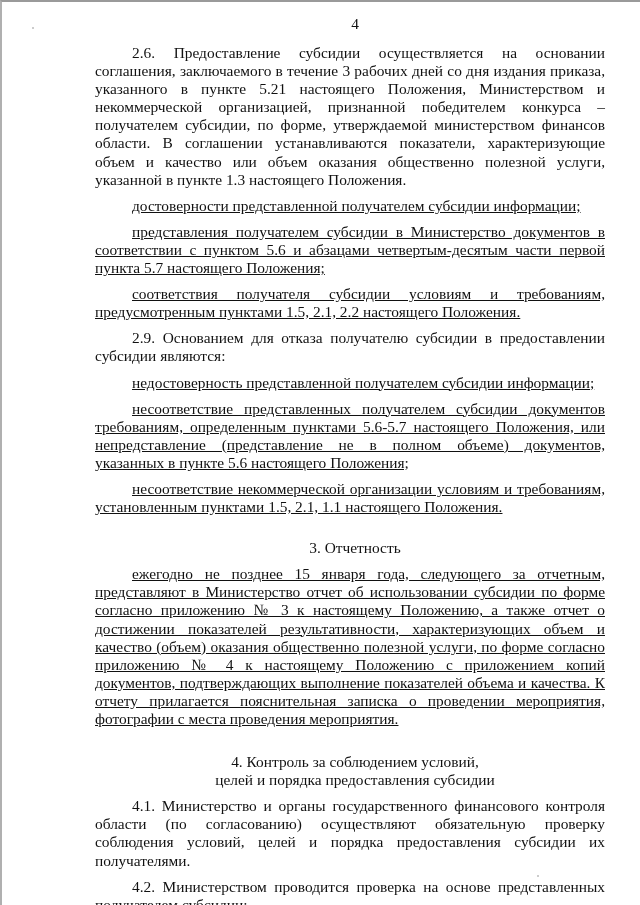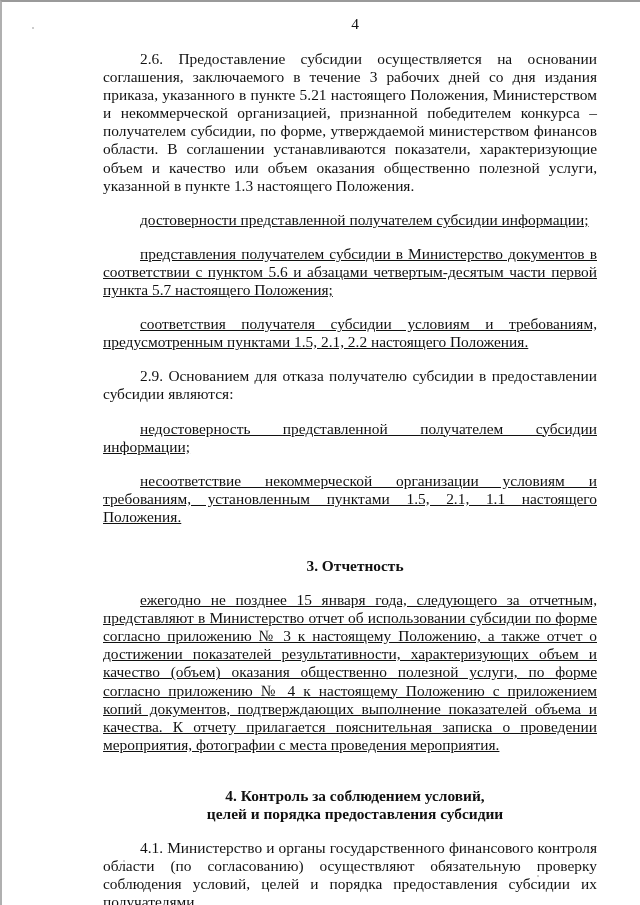--- a/index.html
+++ b/index.html
@@ -10,25 +10,25 @@
     border-top: 2px solid #9a9a9a;
     border-left: 2px solid #b0b0b0;
     background: #fff;
   }
   .content {
     position: absolute; left: 85px; top: 12px; width: 526px;
     font-family: "Liberation Serif", "DejaVu Serif", serif;
     font-size: 15.4px; line-height: 18.1px; color: #111;
   }
   .pnum { text-align: center; height: 20px; line-height: 20px; margin-bottom: 10px; padding-left: 10px; }
-  p { margin: 16px; text-align: justify; text-align-last: left; }
+  p { margin: 8px; text-align: justify; text-align-last: left; }
   p.ind { text-indent: 37px; }
   p.ind2 { text-indent: 37px; text-decoration: underline; }
   h2 {
-    margin: 0; font-size: 15.4px; line-height: 18.1px; font-weight: bold;
+    margin: 0; font-size: 15.4px; line-height: 18.1px; font-weight: normal;
     text-align: center; padding-left: 10px;
   }
   .gap1 { height: 15px; }
   .gap2 { height: 17px; }
   .speck { position: absolute; width: 2px; height: 2px; background: #bbb; border-radius: 1px; }
 </style>
 </head>
 <body>
 
 <div class="page">
@@ -38,20 +38,21 @@
 
   <div class="content">
     <div class="pnum">4</div>
 
     <p class="ind">2.6. Предоставление субсидии осуществляется на основании соглашения, заключаемого в течение 3 рабочих дней со дня издания приказа, указанного в пункте 5.21 настоящего Положения, Министерством и некоммерческой организацией, признанной победителем конкурса – получателем субсидии, по форме, утверждаемой министерством финансов области. В соглашении устанавливаются показатели, характеризующие объем и качество или объем оказания общественно полезной услуги, указанной в пункте 1.3 настоящего Положения.</p>
     <p class="ind2">достоверности представленной получателем субсидии информации;</p>
     <p class="ind2">представления получателем субсидии в Министерство документов в соответствии с пунктом 5.6 и абзацами четвертым-десятым части первой пункта 5.7 настоящего Положения;</p>
     <p class="ind2">соответствия получателя субсидии условиям и требованиям, предусмотренным пунктами 1.5, 2.1, 2.2 настоящего Положения.</p>
     <p class="ind">2.9. Основанием для отказа получателю субсидии в предоставлении субсидии являются:</p>
     <p class="ind2">недостоверность представленной получателем субсидии информации;</p>
+    <p class="ind2">несоответствие представленных получателем субсидии документов требованиям, определенным пунктами 5.6-5.7 настоящего Положения, или непредставление (представление не в полном объеме) документов, указанных в пункте 5.6 настоящего Положения;</p>
     <p class="ind2">несоответствие некоммерческой организации  условиям и требованиям, установленным пунктами 1.5, 2.1, 1.1 настоящего Положения.</p>
 
     <div class="gap1"></div>
     <h2>3. Отчетность</h2>
     <p class="ind2">ежегодно не позднее 15 января года, следующего за отчетным, представляют в Министерство отчет об использовании субсидии по форме согласно приложению № 3 к настоящему Положению, а также отчет о достижении показателей результативности, характеризующих объем и качество (объем) оказания общественно полезной услуги, по форме согласно приложению № 4 к настоящему Положению с приложением копий документов, подтверждающих выполнение показателей объема и качества. К отчету прилагается пояснительная записка о проведении мероприятия, фотографии с места проведения мероприятия.</p>
 
     <div class="gap2"></div>
     <h2>4. Контроль за соблюдением условий,</h2>
     <h2>целей и порядка предоставления субсидии</h2>
     <p class="ind">4.1. Министерство и органы государственного финансового контроля области (по согласованию) осуществляют обязательную проверку соблюдения условий, целей и порядка предоставления субсидии их получателями.</p>

